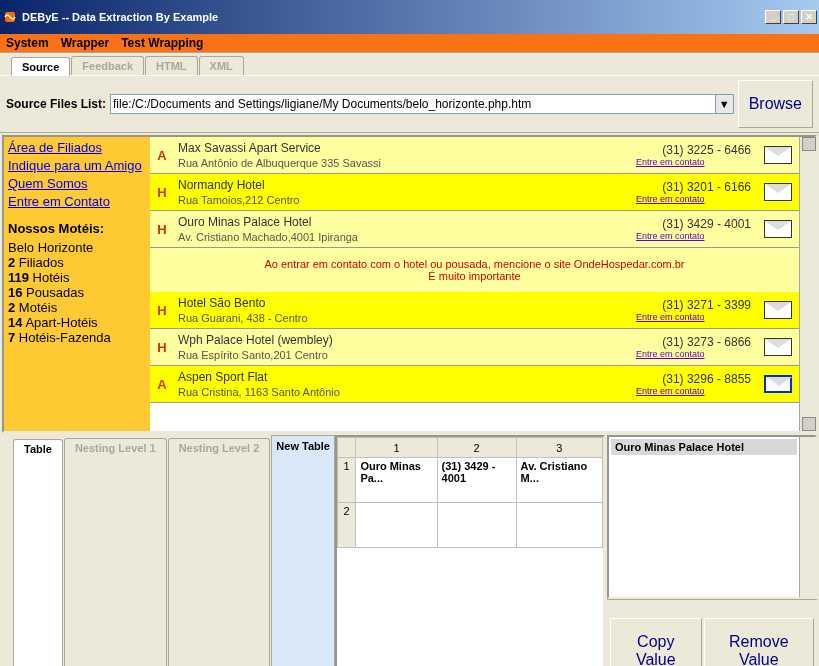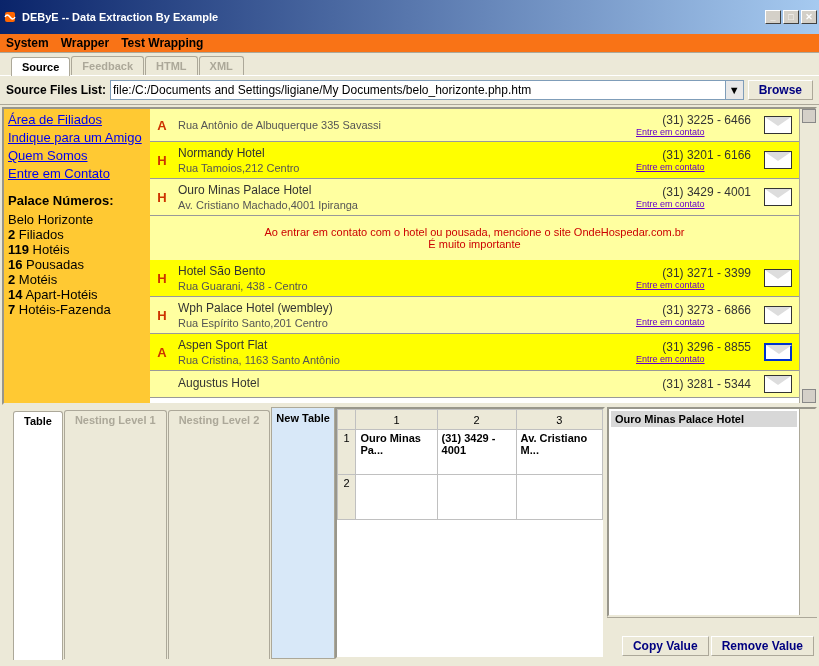--- a/index.html
+++ b/index.html
@@ -12,21 +12,21 @@
 .menubar { background: #f97316; padding: 2px 6px; display: flex; gap: 12px; border-bottom: 1px solid #aca899; font-size: 12px; }
 .menubar span { cursor: pointer; font-weight: bold; }
 .tabs { display: flex; background: #ece9d8; padding-top: 3px; padding-left: 11px; }
 .tab { padding: 3px 10px; background: #ece9d8; border: 1px solid #aca899; border-bottom: none; cursor: pointer; font-weight: bold; color: #aca899; margin-right: 1px; border-radius: 3px 3px 0 0; }
 .tab.active { background: #fff; color: #000; position: relative; top: 1px; }
 .toolbar { background: #ece9d8; padding: 4px 6px; display: flex; align-items: center; gap: 4px; border-top: 1px solid #fff; border-bottom: 1px solid #aca899; }
 .toolbar label { font-weight: bold; font-size: 12px; }
 .path-input { flex: 1; display: flex; }
 .path-input input { flex: 1; border: 1px solid #7f9db9; padding: 2px; font-weight: normal; font-size: 12px; }
 .dd { width: 18px; border: 1px solid #7f9db9; border-left: none; background: #e8e8e8; display: flex; align-items: center; justify-content: center; cursor: pointer; }
-.btn { padding: 2px 10px; background: #ece9d8; border: 1px solid #aca899; border-top-color: #fff; border-left-color: #fff; font-weight: bold; cursor: pointer; color: #000080; font-size: 12px; }
+.btn { padding: 14px 10px; background: #ece9d8; border: 1px solid #aca899; border-top-color: #fff; border-left-color: #fff; font-weight: normal; cursor: pointer; color: #000080; font-size: 16px; }
 .source-area { height: 298px; display: flex; border: 2px inset #ece9d8; background: #fff; margin: 2px; }
 .sidebar { width: 146px; background: #ffc933; padding: 3px 4px; overflow: hidden; font-size: 12px; }
 .sidebar a { display: block; color: #0000ee; text-decoration: underline; margin-bottom: 3px; cursor: pointer; font-size: 13px; }
 .stats { margin-top: 12px; font-size: 13px; }
 .stats-title { font-weight: bold; margin-bottom: 4px; }
 .stats div { color: #000; }
 .stats .num { font-weight: bold; }
 .listings { flex: 1; overflow-y: auto; background: #fff; }
 .listing { display: flex; border-bottom: 1px solid #999; padding: 4px; align-items: center; }
 .listing.a { background: #ffffa0; }
@@ -109,34 +109,35 @@
   <button class="btn">Browse</button>
 </div>
 
 <div class="source-area">
   <div class="sidebar">
     <a>Área de Filiados</a>
     <a>Indique para um Amigo</a>
     <a>Quem Somos</a>
     <a>Entre em Contato</a>
     <div class="stats">
-      <div class="stats-title">Palace Números:</div>
+      <div class="stats-title">Nossos Motéis:</div>
       <div>Belo Horizonte</div>
       <div><span class="num">2</span> <span>Filiados</span></div>
       <div><span class="num">119</span> <span>Hotéis</span></div>
       <div><span class="num">16</span> <span>Pousadas</span></div>
       <div><span class="num">2</span> <span>Motéis</span></div>
       <div><span class="num">14</span> <span>Apart-Hotéis</span></div>
       <div><span class="num">7</span> <span>Hotéis-Fazenda</span></div>
     </div>
   </div>
   <div class="listings" id="listings">
       <div class="listing a">
         <div class="tag">A</div>
         <div class="info">
+          <div class="name">Max Savassi Apart Service</div>
           <div class="desc">Rua Antônio de Albuquerque 335 Savassi</div>
         </div>
         <div>
           <div class="phone">(31) 3225 - 6466</div>
           <div class="contact">Entre em contato</div>
         </div>
         <div class="mailicon">
           <div class="env"></div>
         </div>
       </div>
@@ -202,32 +203,20 @@
         <div class="info">
           <div class="name">Aspen Sport Flat</div>
           <div class="desc">Rua Cristina, 1163 Santo Antônio</div>
         </div>
         <div>
           <div class="phone">(31) 3296 - 8855</div>
           <div class="contact">Entre em contato</div>
         </div>
         <div class="mailicon">
           <div class="env star"></div>
-        </div>
-      </div>
-      <div class="listing a">
-        <div class="tag"></div>
-        <div class="info">
-          <div class="name">Augustus Hotel</div>
-        </div>
-        <div>
-          <div class="phone">(31) 3281 - 5344</div>
-        </div>
-        <div class="mailicon">
-          <div class="env"></div>
         </div>
       </div>
     </div>
   <div class="scroll-right"></div>
 </div>
 
 <div class="bottom">
   <div class="left-panel">
     <div class="bottom-tabs tabs">
       <div class="tab active">Table</div>

